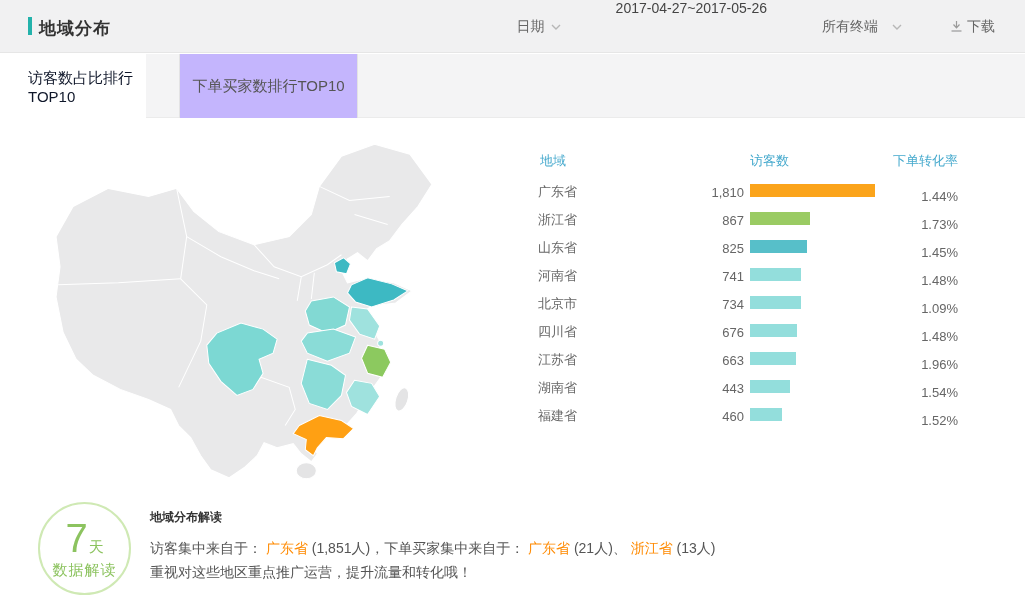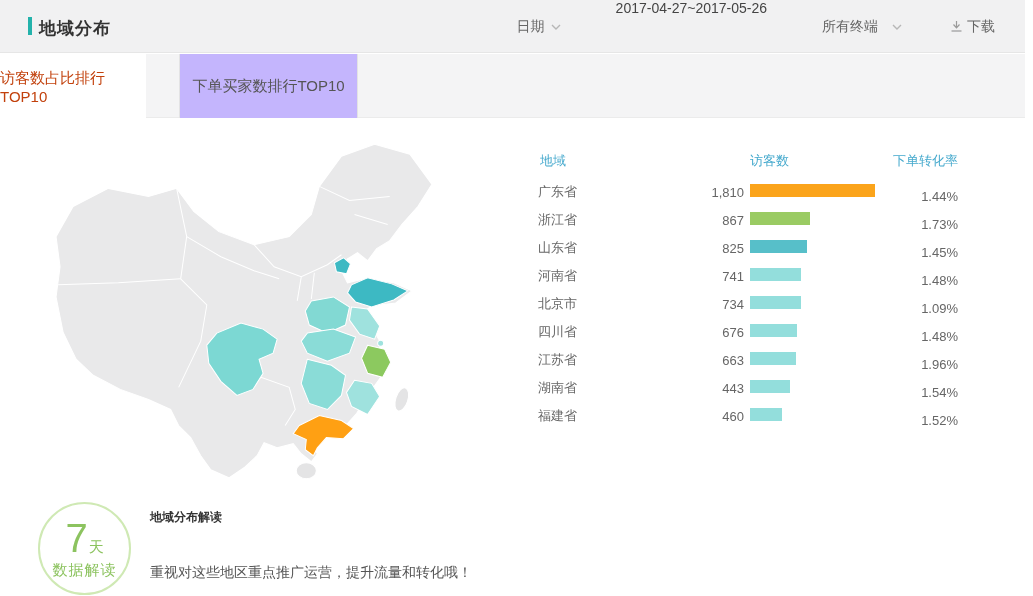--- a/index.html
+++ b/index.html
@@ -19,21 +19,21 @@
   .caret { margin-left:6px; }
   .date-range { color:#444; font-size:14px; margin:0 55px 0 55px; }
   .terminal { margin-right:48px; }
   .download { color:#666; font-size:14px; display:flex; align-items:center; gap:4px; }
 
   
   .tabbar { position:absolute; left:0; top:54px; width:1025px; height:64px;
     background:#f4f4f5; border-bottom:1px solid #ebebeb; }
   .tab { position:absolute; top:0; height:64px; display:flex; align-items:center;
     justify-content:center; font-size:15px; cursor:pointer; }
-  .tab-1 { left:0; width:146px; background:#fff; color:#c2410c; height:65px; }
+  .tab-1 { left:0; width:146px; background:#fff; color:#0f172a; height:65px;padding-left:28px; }
   .tab-2 { left:179px; width:179px; background:#c4b5fd; color:#555;
     border-left:1px solid #e3e3e4; border-right:1px solid #e3e3e4; }
   .gutter { position:absolute; right:0; top:0; width:8px; height:119px; background:#fff; }
 
   
   .map-wrap { position:absolute; left:48px; top:136px; width:402px; height:350px; }
   .map-wrap svg { width:100%; height:100%; }
   .map-wrap path, .map-wrap ellipse, .map-wrap circle { stroke:#fff; stroke-width:1; }
 
   
@@ -233,15 +233,16 @@
   </div>
 
   <div class="badge">
     <span class="badge-top">
       <span class="badge-num">7</span>
       <span class="badge-unit">天</span>
     </span>
     <span class="badge-sub">数据解读</span>
   </div>
   <div class="insight-heading">地域分布解读</div>
+  <div class="insight-line1" id="insight-line1"><span>访客集中来自于： </span><span class="hl">广东省</span><span> (1,851人)，下单买家集中来自于： </span><span class="hl">广东省</span><span> (21人)、 </span><span class="hl">浙江省</span><span> (13人)</span></div>
   <div class="insight-line2">重视对这些地区重点推广运营，提升流量和转化哦！</div>
 
 </div>
 
 </body></html>

